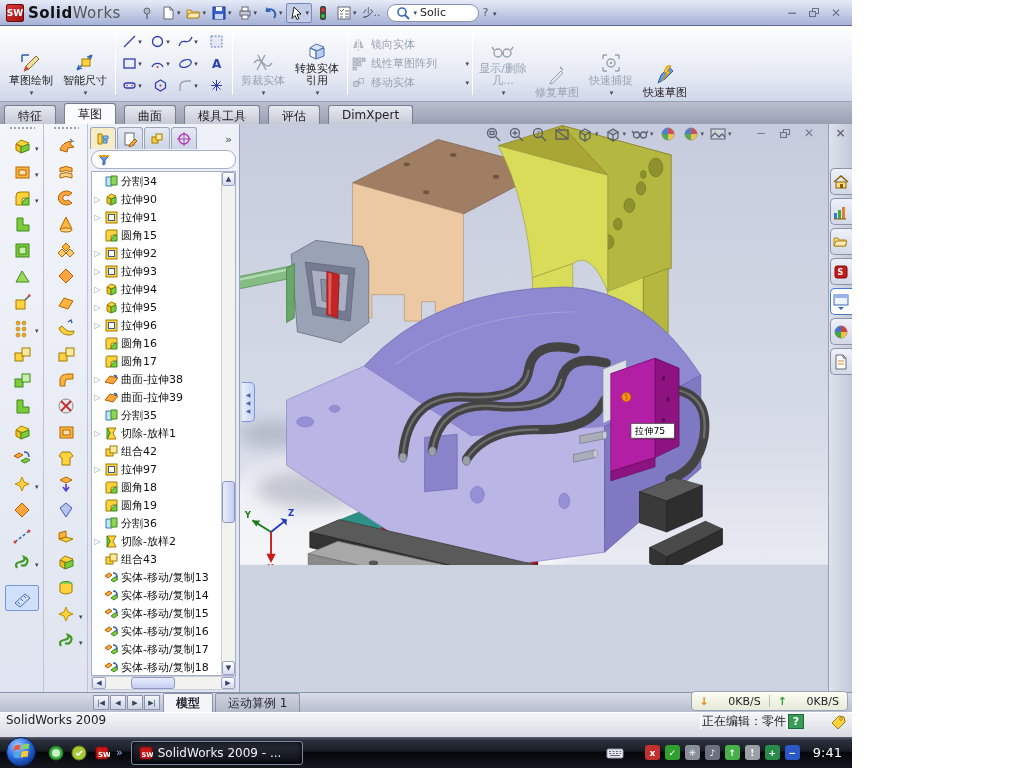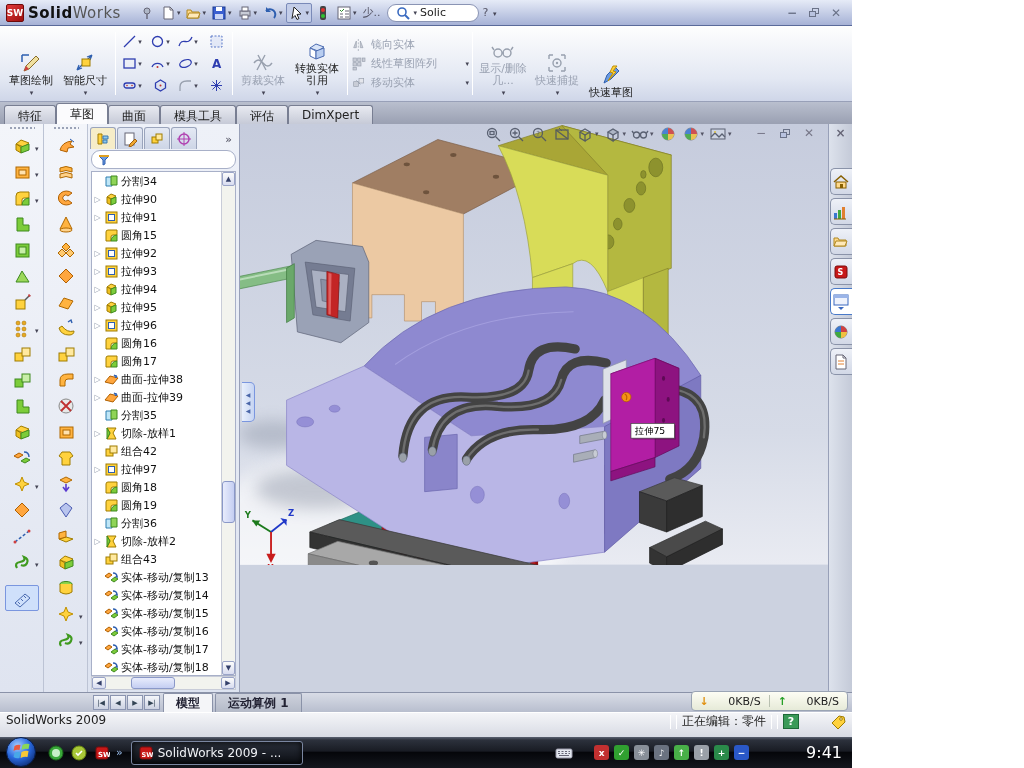--- a/index.html
+++ b/index.html
@@ -37,21 +37,21 @@
   .cm-big { width:54px; height:70px; display:flex; flex-direction:column; align-items:center; justify-content:flex-end; text-align:center; font-size:11px; line-height:12px; border-radius:3px; padding-top:3px; color:#222; }
   .cm-big.disabled { color:#9aa2b2; }
   .cm-grid { display:grid; grid-template-columns:repeat(4,26px); grid-auto-rows:22px; align-content:center; column-gap:2px; }
   .cm-cell { display:flex; align-items:center; justify-content:center; }
   .cm-list { display:flex; flex-direction:column; justify-content:center; gap:3px; width:118px; }
   .cm-lrow { display:flex; align-items:center; gap:4px; font-size:11px; color:#9aa2b2; }
   .cm-lrow .lbl { white-space:nowrap; }
   .cm-lrow .dd { margin-left:auto; }
 
   
-  .tabstrip { height:22px; background:linear-gradient(#b9bfce,#9aa0b2); display:flex; align-items:flex-end; padding-left:4px; gap:0; }
+  .tabstrip { height:22px; background:linear-gradient(#b9bfce,#9aa0b2); display:flex; align-items:flex-end; padding-left:4px; gap:8px; }
   .tab { height:19px; padding:2px 13px 0; font-size:12px; color:#222; background:linear-gradient(#e8eaf1,#c6cad7); border:1px solid #787e92; border-bottom:none; border-radius:3px 3px 0 0; white-space:nowrap; }
   .tab.active { background:#fbfbfd; height:21px; }
 
   
   .main { display:flex; height:568px; position:relative; }
   .ltb { width:44px; background:linear-gradient(180deg,#f3f5fa,#dfe4f0); border-right:1px solid #bcc3d4; display:flex; flex-direction:column; align-items:center; padding-top:2px; flex:none; }
   .ltb-handle { width:26px; height:5px; margin-bottom:2px; background-image:radial-gradient(circle,#9aa2b6 1px,transparent 1.2px); background-size:4px 4px; }
   .ltb-btn { width:34px; height:26px; display:flex; align-items:center; justify-content:center; position:relative; border-radius:2px; }
   .ltb-btn .dd { position:absolute; right:0px; bottom:6px; }
   .ltb-btn.pressed { margin-top:10px; background:#cfe0fb; border:1px solid #7a96df; }
@@ -88,26 +88,26 @@
   
   .taskpane { width:24px; flex:none; background:linear-gradient(90deg,#dde2ec,#c4cad8); border-left:1px solid #98a0b8; display:flex; flex-direction:column; align-items:center; padding-top:2px; }
   .tp-close { color:#667; font-size:12px; font-weight:bold; margin-bottom:28px; }
   .tp-tab { width:22px; height:27px; border:1px solid #8a93a9; border-right:none; border-radius:5px 0 0 5px; background:linear-gradient(#eef1f8,#d2d8e6); margin-bottom:3px; display:flex; align-items:center; justify-content:center; }
   .tp-tab.active { background:#fff; border-color:#4a7ac8; }
 
   
   .bottomtabs { height:20px; background:linear-gradient(#d8dce6,#b8bece); border-top:1px solid #8a92a8; display:flex; align-items:stretch; font-size:12px; padding-left:90px; }
   .bt-nav { display:flex; align-items:center; gap:1px; padding:0 3px; }
   .bt-nav span { width:16px; height:15px; background:linear-gradient(#f4f6fa,#ccd2e2); border:1px solid #8a94b0; font-size:7px; color:#345; display:flex; align-items:center; justify-content:center; }
-  .btab { padding:1px 12px 0; display:flex; align-items:center; border:1px solid #8a92a8; border-bottom:none; background:linear-gradient(#cdd1dc,#b4bac8); color:#223; margin-right:2px; border-radius:2px 2px 0 0;font-weight:bold; }
+  .btab { padding:1px 12px 0; display:flex; align-items:center; border:1px solid #8a92a8; border-bottom:none; background:linear-gradient(#cdd1dc,#b4bac8); color:#223; margin-right:2px; border-radius:2px 2px 0 0; }
   .btab.active { background:#f4f5f8; font-weight:bold; }
 
   
   .statusbar { height:25px; background:linear-gradient(#f4f5f8,#d8dbe4); border-top:1px solid #fff; display:flex; align-items:flex-start; padding:0 6px; color:#222; }
-  .sb-right { margin-left:auto; display:flex; align-items:center; gap:5px; }
+  .sb-right { margin-left:auto; display:flex; align-items:center; }
   .sb-sep { width:1px; height:14px; background:#aab; border-right:1px solid #fff; }
   .sb-help { width:16px; height:15px; background:#3a9a58; color:#fff; font-size:11px; font-weight:bold; display:flex; align-items:center; justify-content:center; border:1px solid #1e6a38; }
   .tag-icon { margin-left:26px; display:flex; }
 
   
   .netmon { position:absolute; right:4px; top:691px; height:20px; background:linear-gradient(#fdfdf4,#e6ead8); border:1px solid #9aa4b4; border-radius:4px; display:flex; align-items:center; font-size:11px; gap:4px; padding:0 8px; z-index:6; color:#222; }
   .netmon .down { color:#e09010; font-weight:bold; }
   .netmon .up { color:#28a028; font-weight:bold; }
   .netmon .nm-sep { width:1px; height:12px; background:#b8c0b0; margin:0 4px; }
   .netmon .spd { width:48px; text-align:right; }
@@ -115,21 +115,21 @@
   
   .taskbar { height:31px; background:linear-gradient(#5a6170 0%,#2c313c 10%,#191c24 45%,#05060a 50%,#14171e 100%); display:flex; align-items:center; color:#fff; padding:0 2px; }
   .orb { width:34px; height:34px; margin:-2px 4px 0 2px; flex:none; }
   .ql { display:flex; align-items:center; gap:7px; padding:0 6px; }
   .ql-chev { color:#9cc0f0; font-size:11px; }
   .tbtn { width:172px; height:24px; margin-left:8px; border-radius:3px; border:1px solid #5a6478; background:linear-gradient(#454c5c,#20242e); display:flex; align-items:center; gap:5px; padding:0 7px; font-size:12px; color:#f0f2f6; white-space:nowrap; overflow:hidden; }
   .tbtn.active { background:linear-gradient(#2a2f3a,#0c0e14); border-color:#7a86a0; box-shadow:inset 0 0 6px #000; }
   .tray { margin-left:auto; display:flex; align-items:center; gap:5px; padding-right:8px; }
   .tray-kb { margin-right:16px; display:flex; }
   .tray-ico { width:15px; height:15px; border-radius:3px; font-size:9px; font-weight:bold; display:flex; align-items:center; justify-content:center; color:#fff; }
-  .clock { font-size:16px; color:#fff; padding-left:8px;margin-left:44px; }
+  .clock { font-size:13px; color:#fff; padding-left:8px; }
   svg { display:block; }
 </style>
 </head>
 <body>
 
 <div class="win">
 
   <div class="titlebar">
     <div class="logo">
       <span class="logo-cube">SW</span>
@@ -369,20 +369,27 @@
       </div>
       <span class="cm-sep"></span>
       <div class="cm-big disabled">
         <svg width="24" height="24" viewBox="0 0 24 24" fill="none">
           <circle cx="7" cy="14" r="4" stroke="#98a0ae" stroke-width="1.4"></circle>
           <circle cx="16" cy="14" r="4" stroke="#98a0ae" stroke-width="1.4"></circle>
           <path d="M11 14h2M3 11L1 8M20 11l2-3" stroke="#98a0ae" stroke-width="1.4"></path>
         </svg>
         <div>显示/删除几...</div>
         <span class="dd">▾</span>
+      </div>
+      <div class="cm-big disabled">
+        <svg width="24" height="24" viewBox="0 0 24 24" fill="none">
+          <path d="M6 18L16 8l2 2L8 20l-3 1z" fill="#e4e6ec" stroke="#98a0ae"></path>
+          <path d="M15 4l3 3" stroke="#98a0ae" stroke-width="1.4"></path>
+        </svg>
+        <div>修复草图</div>
       </div>
       <div class="cm-big disabled">
         <svg width="24" height="24" viewBox="0 0 24 24" fill="none">
           <circle cx="12" cy="12" r="4" stroke="#98a0ae" stroke-width="1.4"></circle>
           <circle cx="12" cy="12" r="1.2" fill="#98a0ae"></circle>
           <path d="M4 4h4M4 4v4M20 4h-4M20 4v4M4 20h4M4 20v-4M20 20h-4M20 20v-4" stroke="#98a0ae" stroke-width="1.4"></path>
         </svg>
         <div>快速捕捉</div>
         <span class="dd">▾</span>
       </div>

